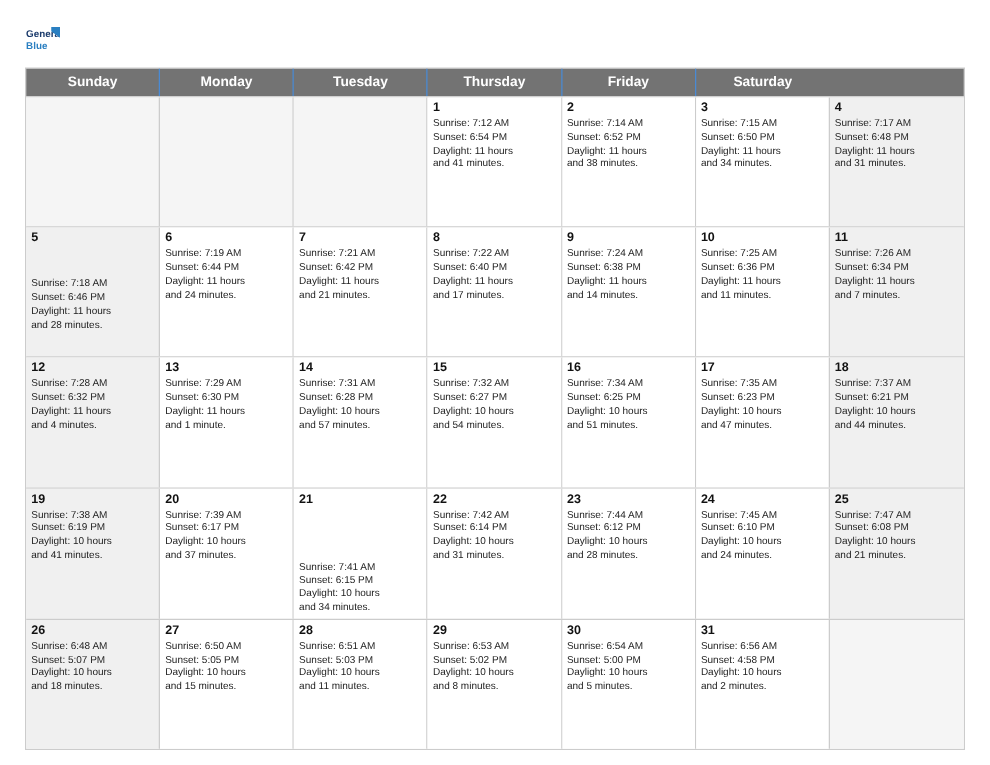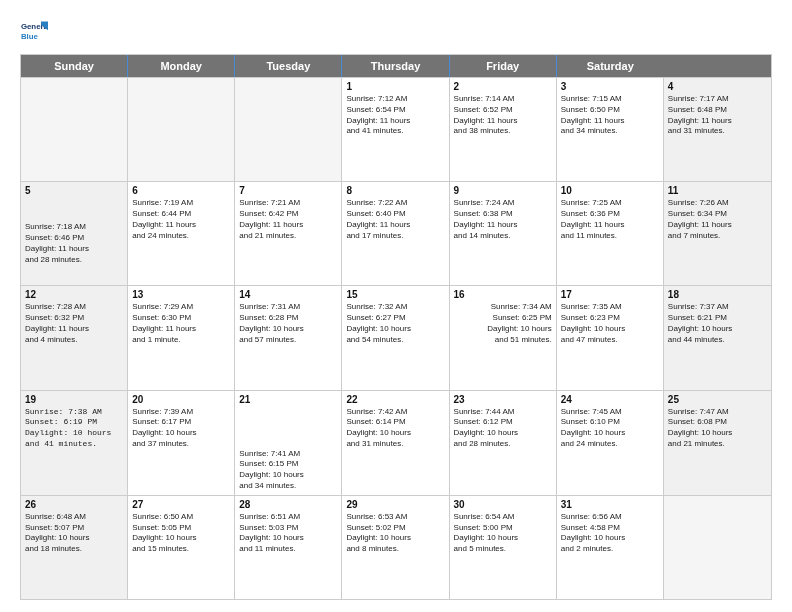--- a/index.html
+++ b/index.html
@@ -236,21 +236,21 @@
           </div>
           <div class="cal-cell">
             <div class="day-num">15</div>
             <div class="cell-text" style="white-space: pre-line;">Sunrise: 7:32 AM
 Sunset: 6:27 PM
 Daylight: 10 hours
 and 54 minutes.</div>
           </div>
           <div class="cal-cell">
             <div class="day-num">16</div>
-            <div class="cell-text" style="white-space: pre-line; text-align: right;">Sunrise: 7:34 AM
+            <div class="cell-text" style="white-space: pre-line;">Sunrise: 7:34 AM
 Sunset: 6:25 PM
 Daylight: 10 hours
 and 51 minutes.</div>
           </div>
           <div class="cal-cell">
             <div class="day-num">17</div>
             <div class="cell-text" style="white-space: pre-line;">Sunrise: 7:35 AM
 Sunset: 6:23 PM
 Daylight: 10 hours
 and 47 minutes.</div>
@@ -259,21 +259,21 @@
             <div class="day-num">18</div>
             <div class="cell-text" style="white-space: pre-line;">Sunrise: 7:37 AM
 Sunset: 6:21 PM
 Daylight: 10 hours
 and 44 minutes.</div>
           </div>
         </div>
         <div class="cal-row">
           <div class="cal-cell shaded">
             <div class="day-num">19</div>
-            <div class="cell-text" style="white-space: pre-line; font-family: Liberation Mono, monospace;">Sunrise: 7:38 AM
+            <div class="cell-text" style="white-space: pre-line;">Sunrise: 7:38 AM
 Sunset: 6:19 PM
 Daylight: 10 hours
 and 41 minutes.</div>
           </div>
           <div class="cal-cell">
             <div class="day-num">20</div>
             <div class="cell-text" style="white-space: pre-line;">Sunrise: 7:39 AM
 Sunset: 6:17 PM
 Daylight: 10 hours
 and 37 minutes.</div>

